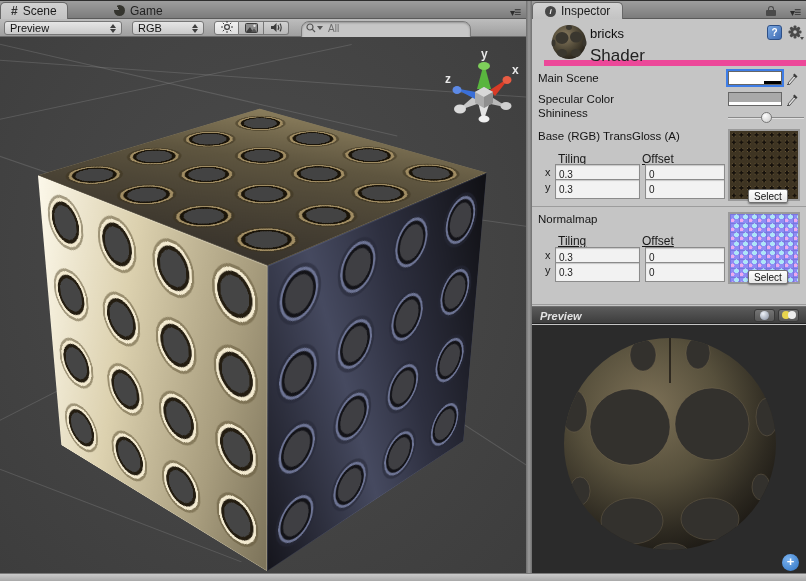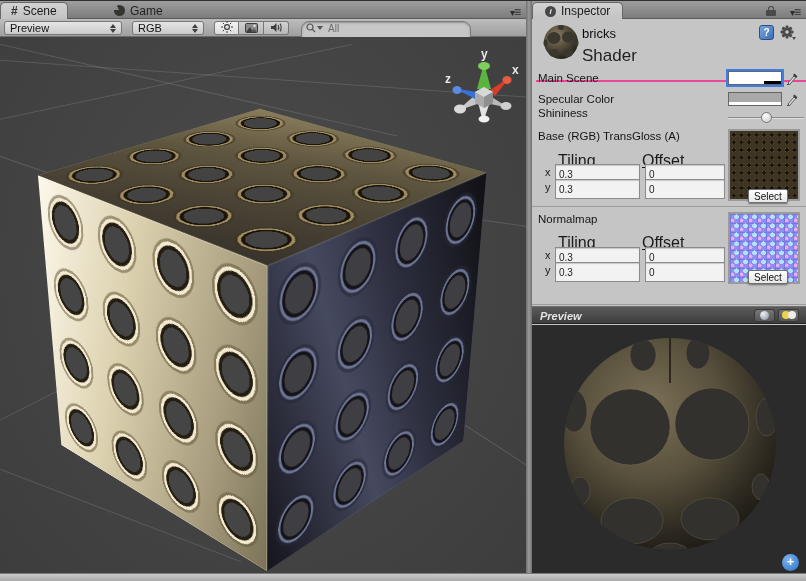--- a/index.html
+++ b/index.html
@@ -68,21 +68,21 @@
 
   
   .inspector{position:absolute;left:532px;top:0;width:274px;height:581px;background:#c5c5c5;font-size:11.5px;color:#111;}
   .insp-tabstrip{position:absolute;left:0;top:0;right:0;height:18px;background:linear-gradient(#9e9e9e,#7c7c7c);border-bottom:1px solid #5a5a5a;}
   .insp-tab{position:absolute;left:0;top:1px;height:17px;display:flex;align-items:center;gap:5px;padding:0 12px;font-size:12px;color:#1a1a1a;background:linear-gradient(#d2d2d2,#c3c3c3);border:1px solid #686868;border-bottom:none;border-radius:5px 5px 0 0;}
   .info-ic{width:11px;height:11px;border-radius:50%;background:#474747;color:#eee;font-size:8px;font-weight:bold;font-style:italic;display:flex;align-items:center;justify-content:center;}
   .lock{position:absolute;right:30px;top:5px;width:10px;height:10px;}
   .lock .sh{position:absolute;left:2px;top:0;width:6px;height:5px;border:1.5px solid #4a4a4a;border-bottom:none;border-radius:3px 3px 0 0;}
   .lock .bd{position:absolute;left:0;top:4px;width:10px;height:6px;background:#4a4a4a;border-radius:1px;}
 
-  .insp-header{position:absolute;left:4px;top:18px;right:0;height:63px;border-bottom:2px solid #ec4899;}
+  .insp-header{position:absolute;left:12px;top:18px;right:0;height:47px;border-bottom:6px solid #ec4899;}
   .mat-name{position:absolute;left:46px;top:7px;font-size:13px;color:#0d0d0d;}
   .shader-lbl{position:absolute;left:46px;top:27px;font-size:17px;color:#222;}
   .shader-dd{position:absolute;left:93px;top:25px;width:170px;height:16px;background:linear-gradient(#f4f4f4,#dcdcdc);border:1px solid #828282;border-radius:3px;font-size:11px;color:#111;display:flex;align-items:center;padding:0 6px;}
   .shader-dd .dn{margin-left:auto;width:0;height:0;border-left:3px solid transparent;border-right:3px solid transparent;border-top:4px solid #555;}
   .help-btn{position:absolute;left:223px;top:6px;width:15px;height:15px;background:linear-gradient(135deg,#7aa7e0,#3f6cb4);border:1px solid #2d4f86;border-radius:3px;color:#fff;font-size:10px;font-weight:bold;display:flex;align-items:center;justify-content:center;}
   .gear-btn{position:absolute;left:243px;top:6px;width:18px;height:16px;}
 
   .prop-label{position:absolute;left:6px;color:#151515;}
   .swatch{position:absolute;left:196px;width:54px;height:14px;border:1px solid #666;}
   .swatch.focus{outline:2px solid #3e7de7;outline-offset:0px;}
@@ -95,21 +95,21 @@
   .thumb-frame{position:absolute;left:196px;width:72px;height:72px;border:2px solid #9a9a9a;background:#333;}
   .tex-base{background-color:#3e3422;background-image:radial-gradient(circle,#17120c 0 30%,#6e5c3a 33% 40%,transparent 43%);background-size:7.6px 7.6px;}
   .tex-normal{background-color:#8f8cf4;background-image:
      radial-gradient(circle at 30% 70%, #eeaaee 0 19%, transparent 22%),
      radial-gradient(circle at 72% 30%, #aee6f8 0 24%, transparent 27%),
      linear-gradient(#7a76e0 1px, transparent 1px),
      linear-gradient(90deg,#7a76e0 1px, transparent 1px);
      background-size:9px 9px,9px 9px,9px 9px,9px 9px;}
   .select-btn{position:absolute;height:14px;line-height:13px;padding:0 5px;background:linear-gradient(#fdfdfd,#e8e8e8);border:1px solid #6f6f6f;border-radius:2px;font-size:10px;color:#111;box-shadow:0 1px 2px rgba(0,0,0,.45);}
 
-  .col-hdr{position:absolute;font-size:16px;color:#1a1a1a;text-decoration:underline;}
+  .col-hdr{position:absolute;font-size:12px;color:#1a1a1a;text-decoration:underline;}
   .axis-lbl{position:absolute;font-size:11px;color:#1a1a1a;}
   .num-field{position:absolute;height:20px;background:#f2f2f2;border:1px solid #8b8b8b;font-size:10px;color:#222;padding:0 3px;box-shadow:inset 0 1px 1px rgba(0,0,0,.18);}
 
   .section-div{position:absolute;left:0;right:0;height:1px;background:#9c9c9c;}
 
   .preview-bar{position:absolute;left:0;top:305px;right:0;height:18px;background:linear-gradient(#5b5b5b,#3d3d3d);border-top:1px solid #707070;border-bottom:1px solid #242424;color:#e2e2e2;font-weight:bold;font-size:11px;}
   .preview-bar .lbl{position:absolute;left:8px;top:3px;font-style:italic;}
   .pv-btn{position:absolute;top:2px;width:21px;height:13px;background:linear-gradient(#757575,#585858);border:1px solid #383838;border-radius:3px;display:flex;align-items:center;justify-content:center;}
   .pv-sphere{width:9px;height:9px;border-radius:50%;background:radial-gradient(circle at 35% 30%,#eef2f8,#828b9c);}
   .pv-light{position:relative;width:14px;height:9px;}

